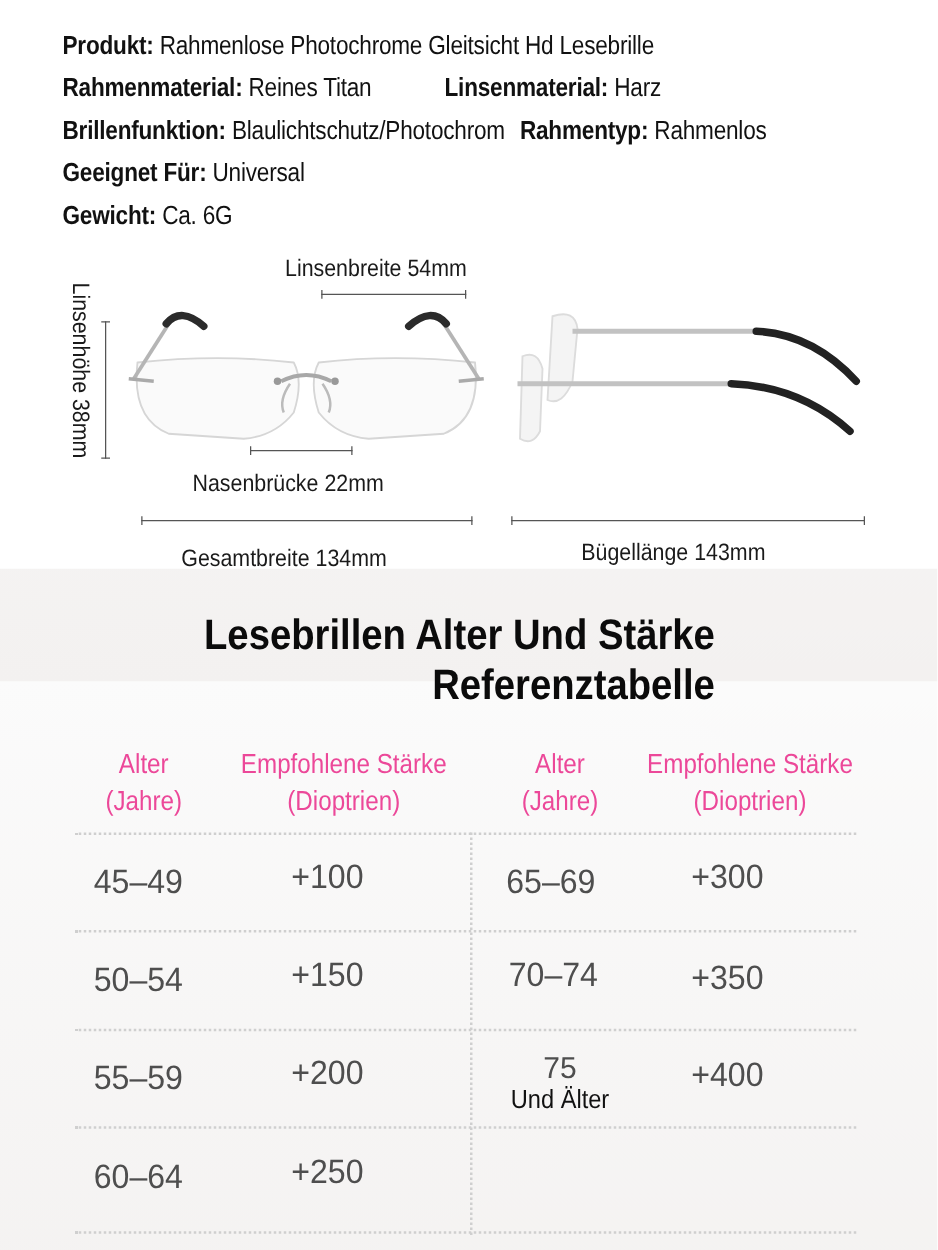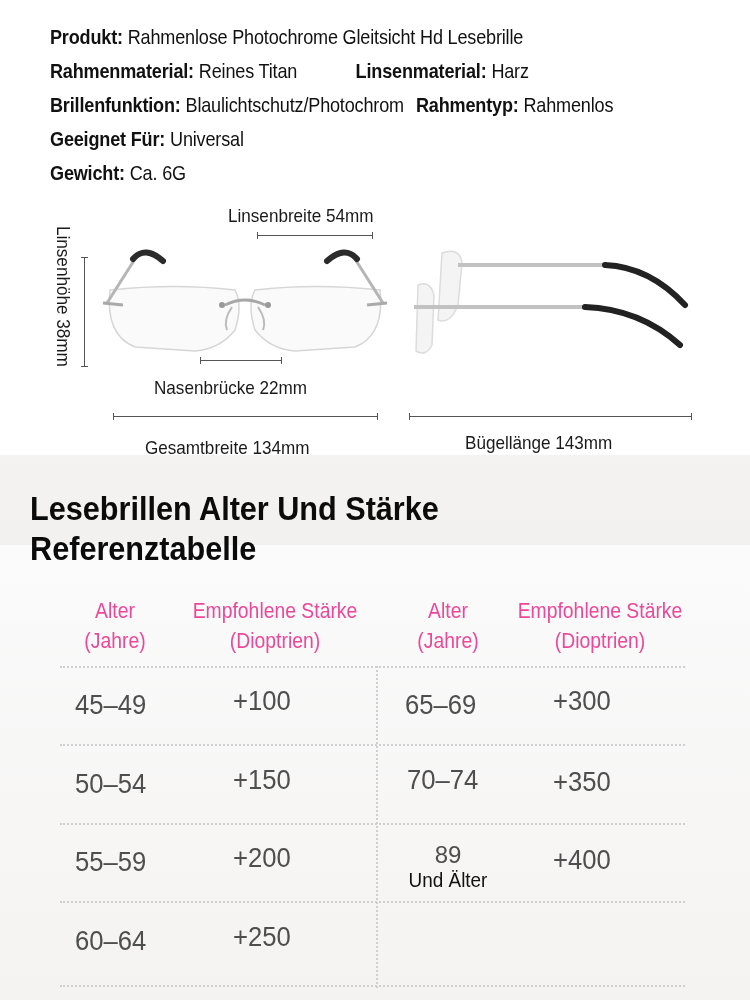--- a/index.html
+++ b/index.html
@@ -21,21 +21,21 @@
     .vdimline::before { top: 0; } .vdimline::after { bottom: 0; }
 
     .bg-lower { position: absolute; left: 0; top: 455px; width: 750px; height: 545px;
       background:
         radial-gradient(ellipse 90px 140px at 240px 900px, rgba(205,150,150,0.28), rgba(255,255,255,0) 70%),
         radial-gradient(ellipse 80px 90px at 330px 780px, rgba(210,160,160,0.22), rgba(255,255,255,0) 70%),
         radial-gradient(ellipse 140px 110px at 470px 880px, rgba(225,210,205,0.35), rgba(255,255,255,0) 75%),
         linear-gradient(#fbfbfb, #f3f1f0);
       background-position: 0 -455px; }
 
-    .title { position: absolute; left: 0; top: 488px; width: 602px; text-align: left; font-weight: bold; font-size: 34px; line-height: 40px; color: #0b0b0b; }
+    .title { position: absolute; left: 0; top: 488px; width: 602px; text-align: right; font-weight: bold; font-size: 34px; line-height: 40px; color: #0b0b0b; }
     .title span { display: block; transform: scaleX(0.9); }
 
     .th { position: absolute; text-align: center; font-size: 22px; line-height: 30px; color: #ec4899; white-space: nowrap; }
     .th span { display: block; transform: scaleX(0.88); }
 
     .hline { position: absolute; left: 60px; width: 625px; height: 0; border-top: 2px dotted #cfcfcf; }
     .vline { position: absolute; left: 376px; top: 666px; height: 322px; width: 0; border-left: 2px dotted #cfcfcf; }
 
     .cell { position: absolute; font-size: 27px; color: #4e4e4e; white-space: nowrap; transform: scaleX(0.95); transform-origin: left center; }
     .cell-special { position: absolute; text-align: center; width: 130px; }
@@ -150,16 +150,16 @@
 <span class="cell" style="left:75px; top:847px;">55–59</span>
 <span class="cell" style="left:233px; top:843px;">+200</span>
 <span class="cell" style="left:75px; top:926px;">60–64</span>
 <span class="cell" style="left:233px; top:922px;">+250</span>
 
 <span class="cell" style="left:405px; top:690px;">65–69</span>
 <span class="cell" style="left:553px; top:686px;">+300</span>
 <span class="cell" style="left:407px; top:765px;">70–74</span>
 <span class="cell" style="left:553px; top:767px;">+350</span>
 <div class="cell-special" style="left:383px; top:843px;">
-  <span class="top">89</span>
+  <span class="top">75</span>
   <span class="bottom">Und Älter</span>
 </div>
 <span class="cell" style="left:553px; top:845px;">+400</span>
 
 </body></html>

